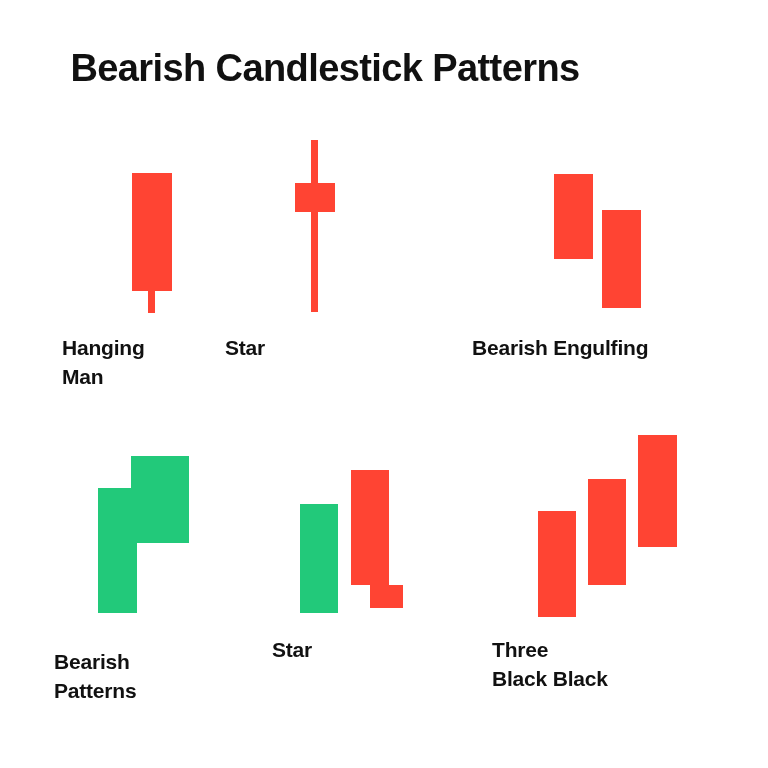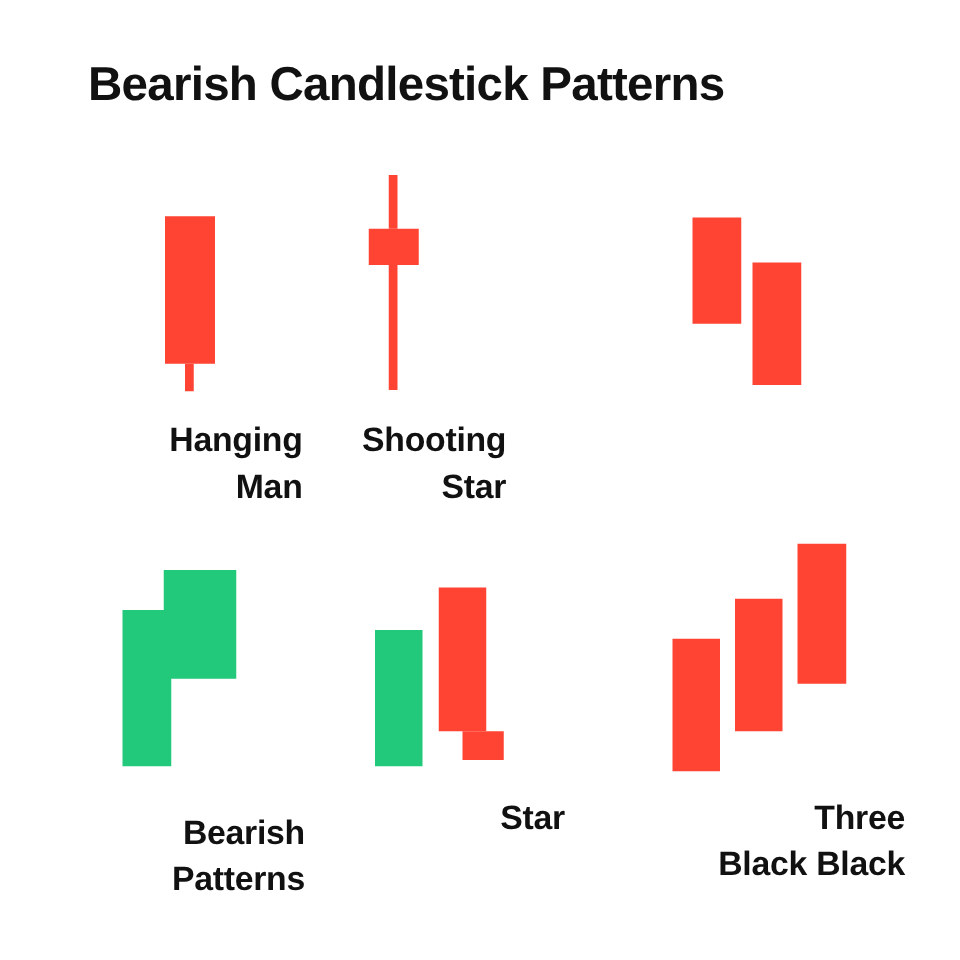--- a/index.html
+++ b/index.html
@@ -41,22 +41,22 @@
     top: 0;
   }
   .candle-body {
     position: absolute;
   }
   .candle-wick {
     position: absolute;
   }
   .pattern-label {
     position: absolute;
-    text-align: right;
-    font-size: 27px;
+    text-align: left;
+    font-size: 21px;
     font-weight: bold;
     color: #111111;
     line-height: 1.38;
     letter-spacing: -0.2px;
   }
 </style>
 </head>
 <body>
 
 <div id="page">
@@ -92,24 +92,26 @@
         <div class="candle-body" style="left: 638px; top: 435px; width: 39px; height: 112px; background: rgb(255, 68, 51);"></div>
       </div>
     </div>
 
   <div class="pattern-label" style="left:62px; top:334px; width:180px;">
     <div>Hanging</div>
     <div>Man</div>
   </div>
 
   <div class="pattern-label" style="left:225px; top:334px; width:180px;">
-    <div>Shooting</div>
     <div>Star</div>
   </div>
 
+  <div class="pattern-label" style="left:472px; top:334px; width:252px;">
+    <div>Bearish Engulfing</div>
+  </div>
 
   <div class="pattern-label" style="left:54px; top:636px; width:190px;margin-top:12px;">
     <div>Bearish</div>
     <div>Patterns</div>
   </div>
 
   <div class="pattern-label" style="left:272px; top:636px; width:180px;">
     <div>Star</div>
   </div>
 

